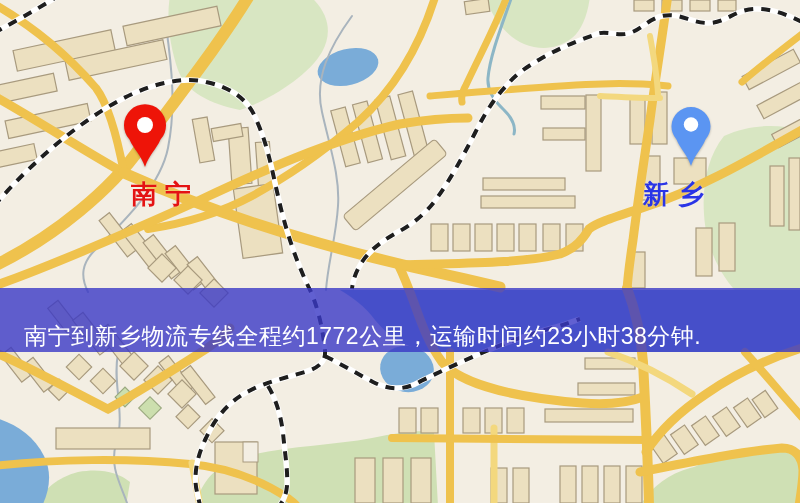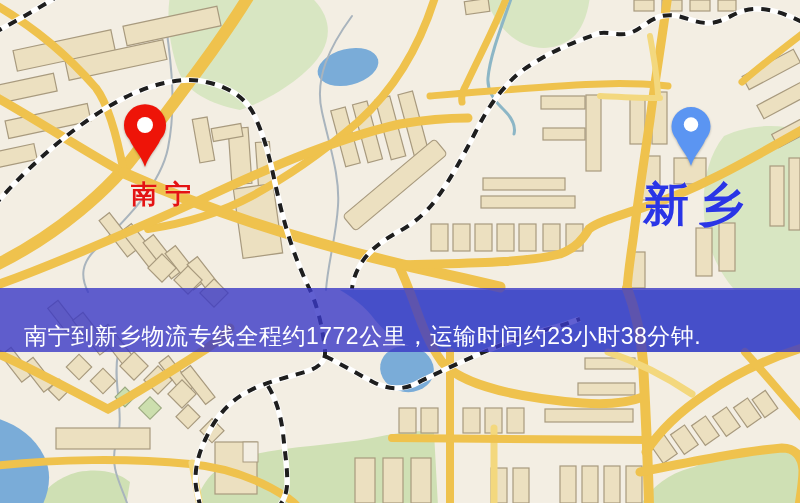--- a/index.html
+++ b/index.html
@@ -22,21 +22,21 @@
   .rail-dash{fill:none;stroke:var(--rail-dash,#1e1e1e);stroke-width:4;stroke-dasharray:9 8;}
   .pin{position:absolute;filter:drop-shadow(0 1px 1px rgba(0,0,0,.25));}
   .pin-hole{fill:#ffffff;}
   #origin-pin .pin-body{fill:var(--origin-pin,#ee1408);}
   #dest-pin .pin-body{fill:var(--dest-pin,#5b95f2);}
   .city-label{
     position:absolute;font-weight:700;white-space:nowrap;
     text-shadow:0 0 2px rgba(255,255,255,.45);line-height:1;
   }
   #origin-label{left:92px;top:181px;font-size:26px;letter-spacing:8px;color:var(--origin-label,#e41313);margin-left:39px;}
-  #dest-label{left:643px;top:181px;font-size:46px;letter-spacing:9px;color:var(--dest-label,#2a35e6);}
+  #dest-label{left:643px;top:181px;font-size:26px;letter-spacing:9px;color:var(--dest-label,#2a35e6);}
   #route-banner{
     position:absolute;left:0;top:288px;width:800px;height:64px;
     background:var(--banner-bg,rgba(58,56,198,.8));
     display:flex;align-items:flex-end;
   }
   #route-banner .txt{
     color:var(--banner-fg,#fff);font-size:23px;padding-left:24px;
     white-space:nowrap;letter-spacing:.5px;
   }
 </style>

